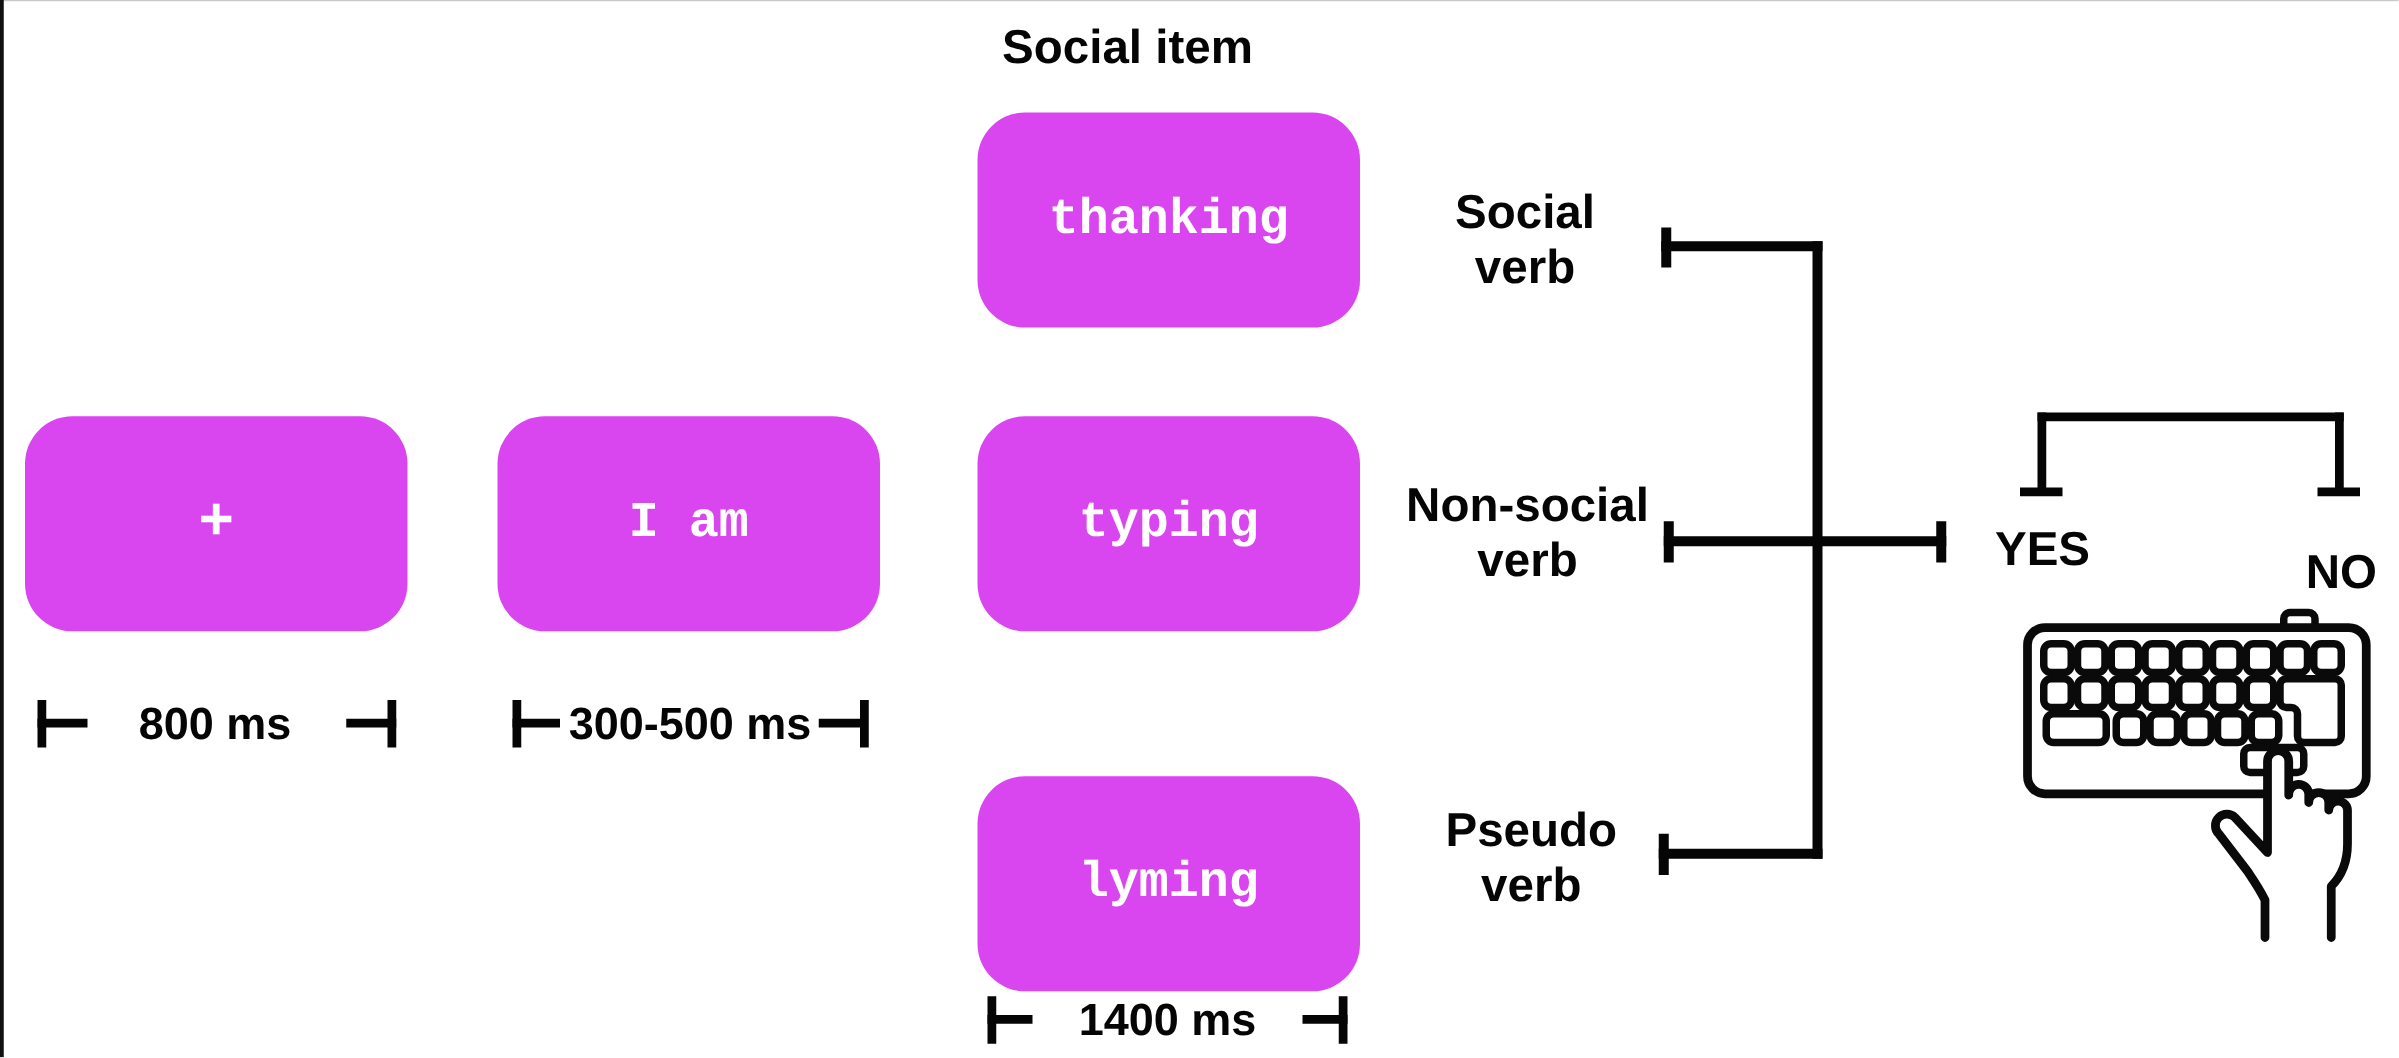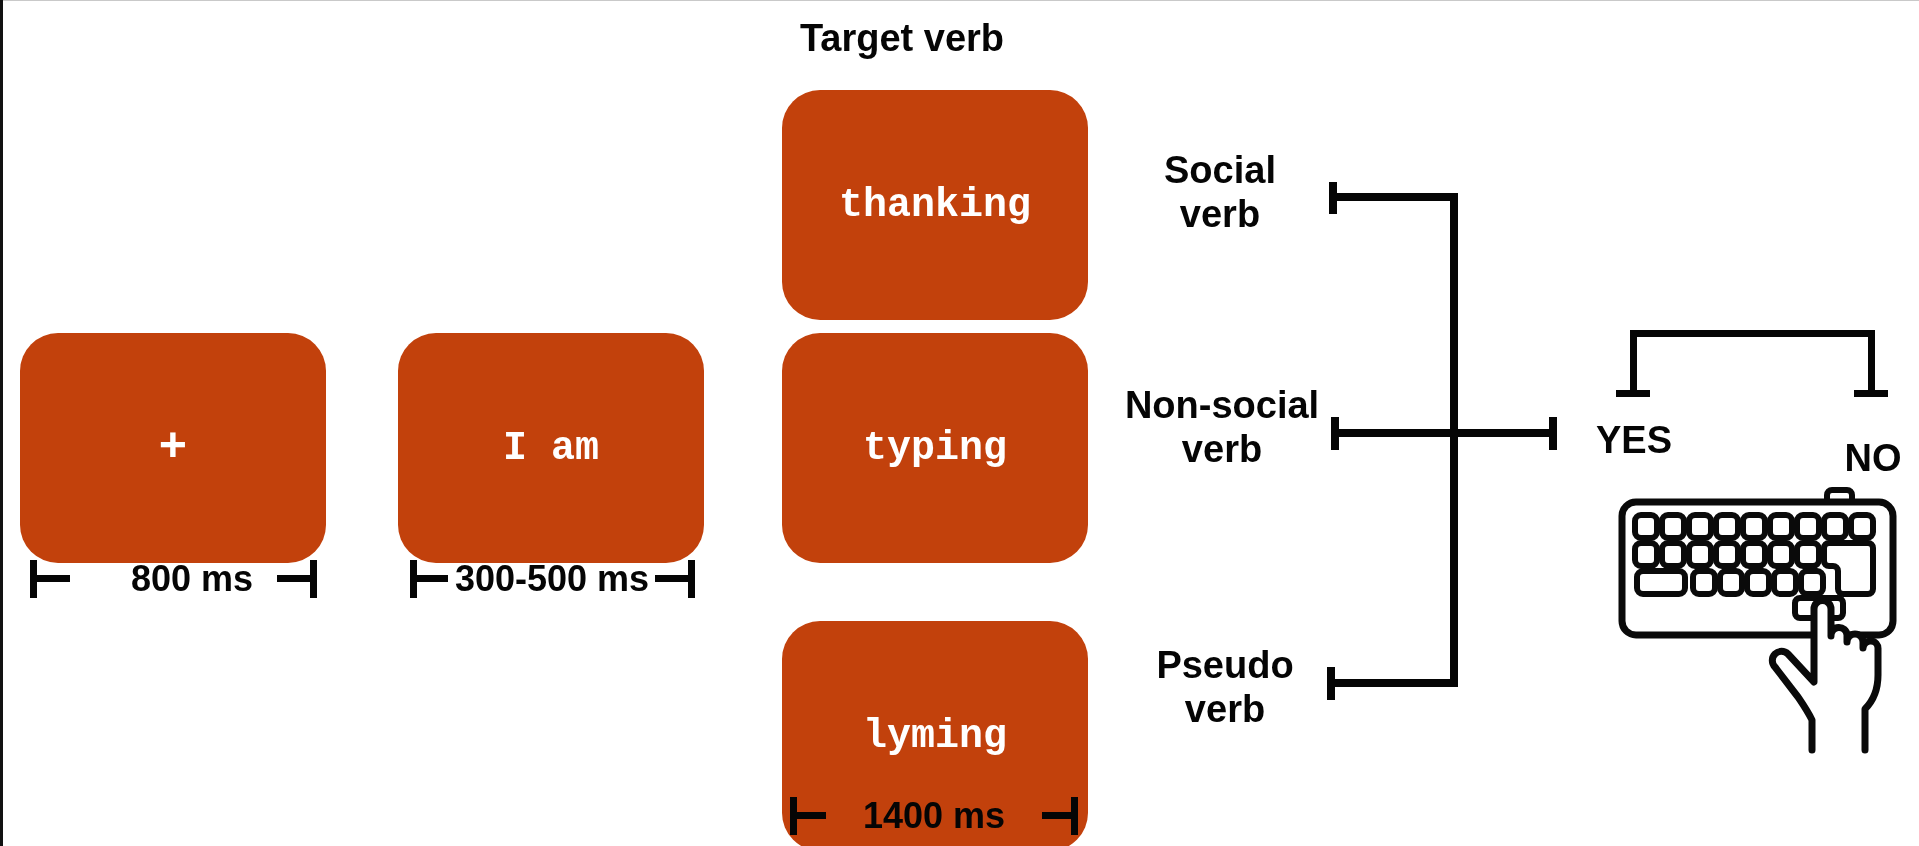--- a/index.html
+++ b/index.html
@@ -2,21 +2,21 @@
 <html><head>
 <meta charset="utf-8">
 <style>
   html,body{margin:0;padding:0;background:#ffffff;}
   #canvas{position:relative;width:1919px;height:846px;background:#ffffff;overflow:hidden;
           font-family:"Liberation Sans",sans-serif;}
   .lbl{position:absolute;font-weight:bold;font-size:38px;color:#050505;white-space:nowrap;
        transform:translateX(-50%);text-align:center;line-height:44px;}
   .dur-text{position:absolute;font-weight:bold;font-size:36px;color:#050505;white-space:nowrap;
        transform:translateX(-50%);}
-  .screen{position:absolute;width:306px;height:230px;background:#c2410c;border-radius:38px;
+  .screen{position:absolute;width:306px;height:172px;background:#d946ef;border-radius:38px;
        display:flex;align-items:center;justify-content:center;}
   .stim{font-family:"Liberation Mono","DejaVu Sans Mono",monospace;font-weight:bold;
        font-size:40px;color:#ffffff;white-space:pre;}
   .stim-plus{font-size:48px;}
   .hline,.vline,.tick{position:absolute;background:#050505;}
   .edge-left{position:absolute;left:0;top:0;width:3px;height:846px;background:#111;}
   .edge-top{position:absolute;left:0;top:0;width:1919px;height:1px;background:#c9c9c9;}
   svg{position:absolute;overflow:visible;}
 </style>
 </head>
@@ -26,35 +26,35 @@
 
   <div class="edge-top"></div>
   <div class="edge-left"></div>
 
   <div class="screen" style="left:20px;top:333px;">
     <span class="stim stim-plus">+</span>
   </div>
 
   <div class="tick" style="left:30px;top:560px;width:7px;height:38px;"></div>
   <div class="hline" style="left:30px;top:575px;width:40px;height:7px;"></div>
-  <div class="dur-text" style="left:172px;top:558px;margin-left:20px;">800 ms</div>
+  <div class="dur-text" style="left:172px;top:558px;">800 ms</div>
   <div class="hline" style="left:277px;top:575px;width:40px;height:7px;"></div>
   <div class="tick" style="left:310px;top:560px;width:7px;height:38px;"></div>
 
   <div class="screen" style="left:398px;top:333px;">
     <span class="stim">I am</span>
   </div>
 
   <div class="tick" style="left:410px;top:560px;width:7px;height:38px;"></div>
   <div class="hline" style="left:410px;top:575px;width:38px;height:7px;"></div>
   <div class="dur-text" style="left:552px;top:558px;text-align:right;">300-500 ms</div>
   <div class="hline" style="left:655px;top:575px;width:38px;height:7px;"></div>
   <div class="tick" style="left:688px;top:560px;width:7px;height:38px;"></div>
 
-  <div class="lbl" style="left:902px;top:16px;">Target verb</div>
+  <div class="lbl" style="left:902px;top:16px;">Social item</div>
 
   <div class="screen" style="left:782px;top:90px;">
     <span class="stim">thanking</span>
   </div>
   <div class="screen" style="left:782px;top:333px;">
     <span class="stim">typing</span>
   </div>
   <div class="screen" style="left:782px;top:577px;margin-top:44px;">
     <span class="stim">lyming</span>
   </div>

